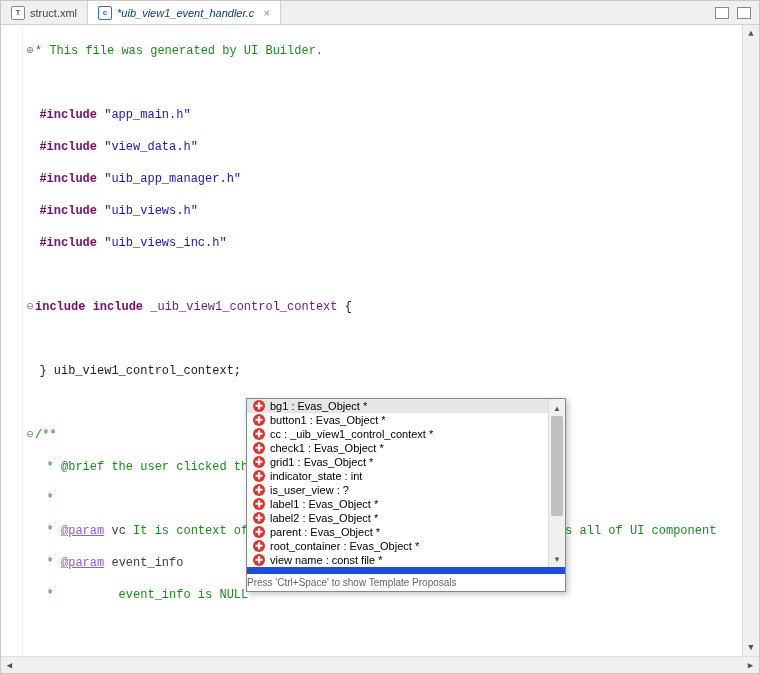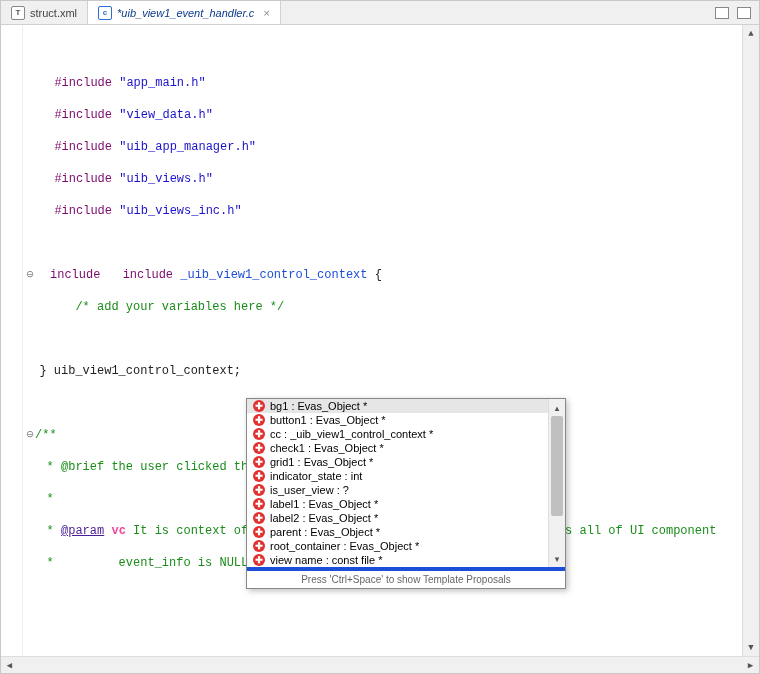--- a/index.html
+++ b/index.html
@@ -128,26 +128,26 @@
   .hscroll-arrow.right { right: 0; }
 
   .fold {
     display: inline-block;
     width: 10px;
     text-align: center;
     color: #888;
     vertical-align: top;
   }
   .line { display: block; }
-  .kw { color: #7a0b6a; font-weight: normal; margin-left: 15px; }
+  .kw { color: #7a0b6a; font-weight: bold; }
   .str { color: #1a12cc; }
   .cmt { color: #1a8c1a; }
-  .param { color: #4c1d95; text-decoration: underline; }
-  .paramn { color: #ec4899; font-weight: bold; }
-  .type { color: #1d4ed8; }
+  .param { color: #8b5cf6; text-decoration: underline; }
+  .paramn { color: #404040; font-weight: normal; }
+  .type { color: #701a75; }
 
   .autocomplete {
     position: absolute;
     left: 246px;
     top: 398px;
     width: 320px;
     background: #fff;
     border: 1px solid #888;
     box-shadow: 2px 2px 6px rgba(0,0,0,0.25);
     font-family: "Segoe UI", Tahoma, sans-serif;
@@ -207,23 +207,23 @@
     height: 17px;
     display: flex;
     align-items: center;
     justify-content: center;
     font-size: 9px;
     color: #555;
   }
   .ac-scroll .arr.top { top: 0; }
   .ac-scroll .arr.bot { bottom: 0; }
   .ac-hint {
-    text-align: center;
+    text-align: left;
     padding: 3px 0;
-    border-top: 4px solid #1d4ed8;
+    border-top: 7px solid #1d4ed8;
     color: #666;
     font-size: 10px;
   }
 </style>
 </head>
 <body>
 
 <div class="tabbar">
   <div class="tab">
     <span class="tab-icon">T</span>
@@ -236,36 +236,37 @@
   </div>
   <div class="toolbar-right">
     <span class="toolbar-icon"></span>
     <span class="toolbar-icon"></span>
   </div>
 </div>
 
 <div class="editor-wrap">
   <div class="gutter"></div>
   <div class="code">
+<span class="line"><span class="fold">⊕</span><span class="cmt">* This file was generated by UI Builder.</span></span>
 <span class="line"> </span>
 <span class="line">  <span class="kw">#include</span> <span class="str">"app_main.h"</span></span>
 <span class="line">  <span class="kw">#include</span> <span class="str">"view_data.h"</span></span>
 <span class="line">  <span class="kw">#include</span> <span class="str">"uib_app_manager.h"</span></span>
 <span class="line">  <span class="kw">#include</span> <span class="str">"uib_views.h"</span></span>
 <span class="line">  <span class="kw">#include</span> <span class="str">"uib_views_inc.h"</span></span>
 <span class="line"> </span>
 <span class="line"><span class="fold">⊖</span><span class="kw">include</span> <span class="kw">include</span> <span class="type">_uib_view1_control_context</span> {</span>
-<span class="line">       <span class="cmt">/* add your variables here */</span></span>
 <span class="line"> </span>
 <span class="line">  <span>} uib_view1_control_context;</span></span>
 <span class="line"> </span>
 <span class="line"><span class="fold">⊖</span><span class="cmt">/**</span></span>
 <span class="line">  <span class="cmt"> * @brief the user clicked the button (press/release).</span></span>
 <span class="line">  <span class="cmt"> *</span></span>
 <span class="line">  <span class="cmt"> * </span><span class="param">@param</span> <span class="paramn">vc</span><span class="cmt"> It is context of the view that this event occurred on. It has all of UI component</span></span>
+<span class="line">  <span class="cmt"> * </span><span class="param">@param</span> <span class="paramn">event_info</span></span>
 <span class="line">  <span class="cmt"> *         event_info is NULL</span></span>
 
 
 
 
 
   </div>
   <div class="vscroll">
     <div class="vscroll-arrow top">▲</div>
     <div class="vscroll-arrow bot">▼</div>

